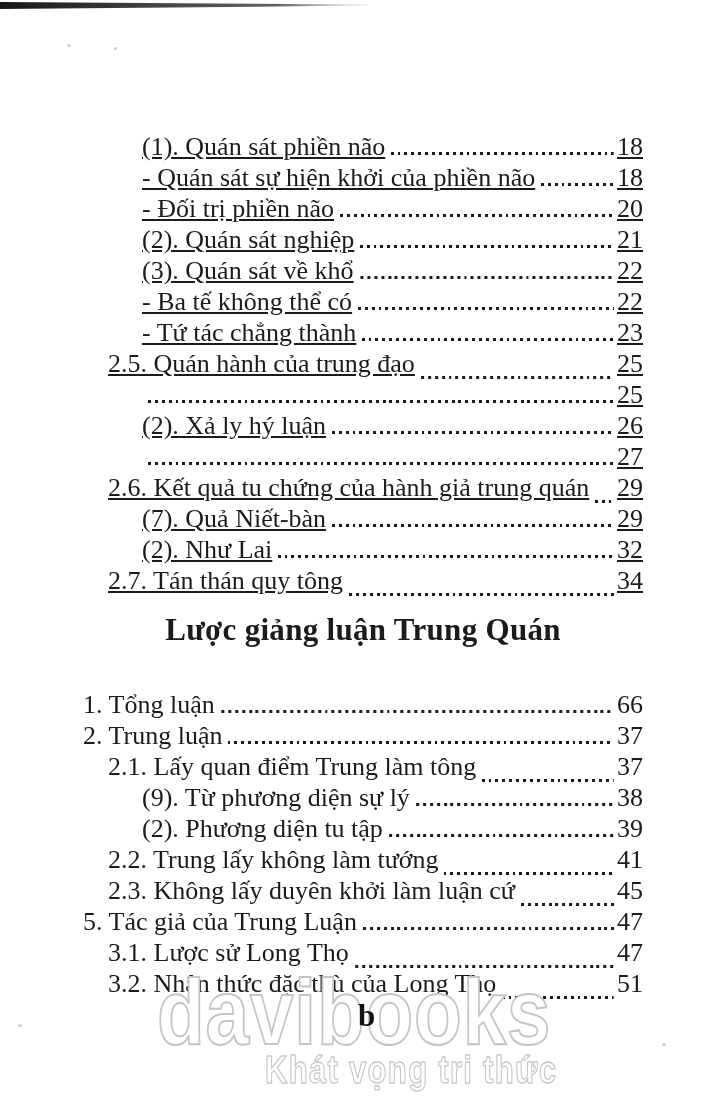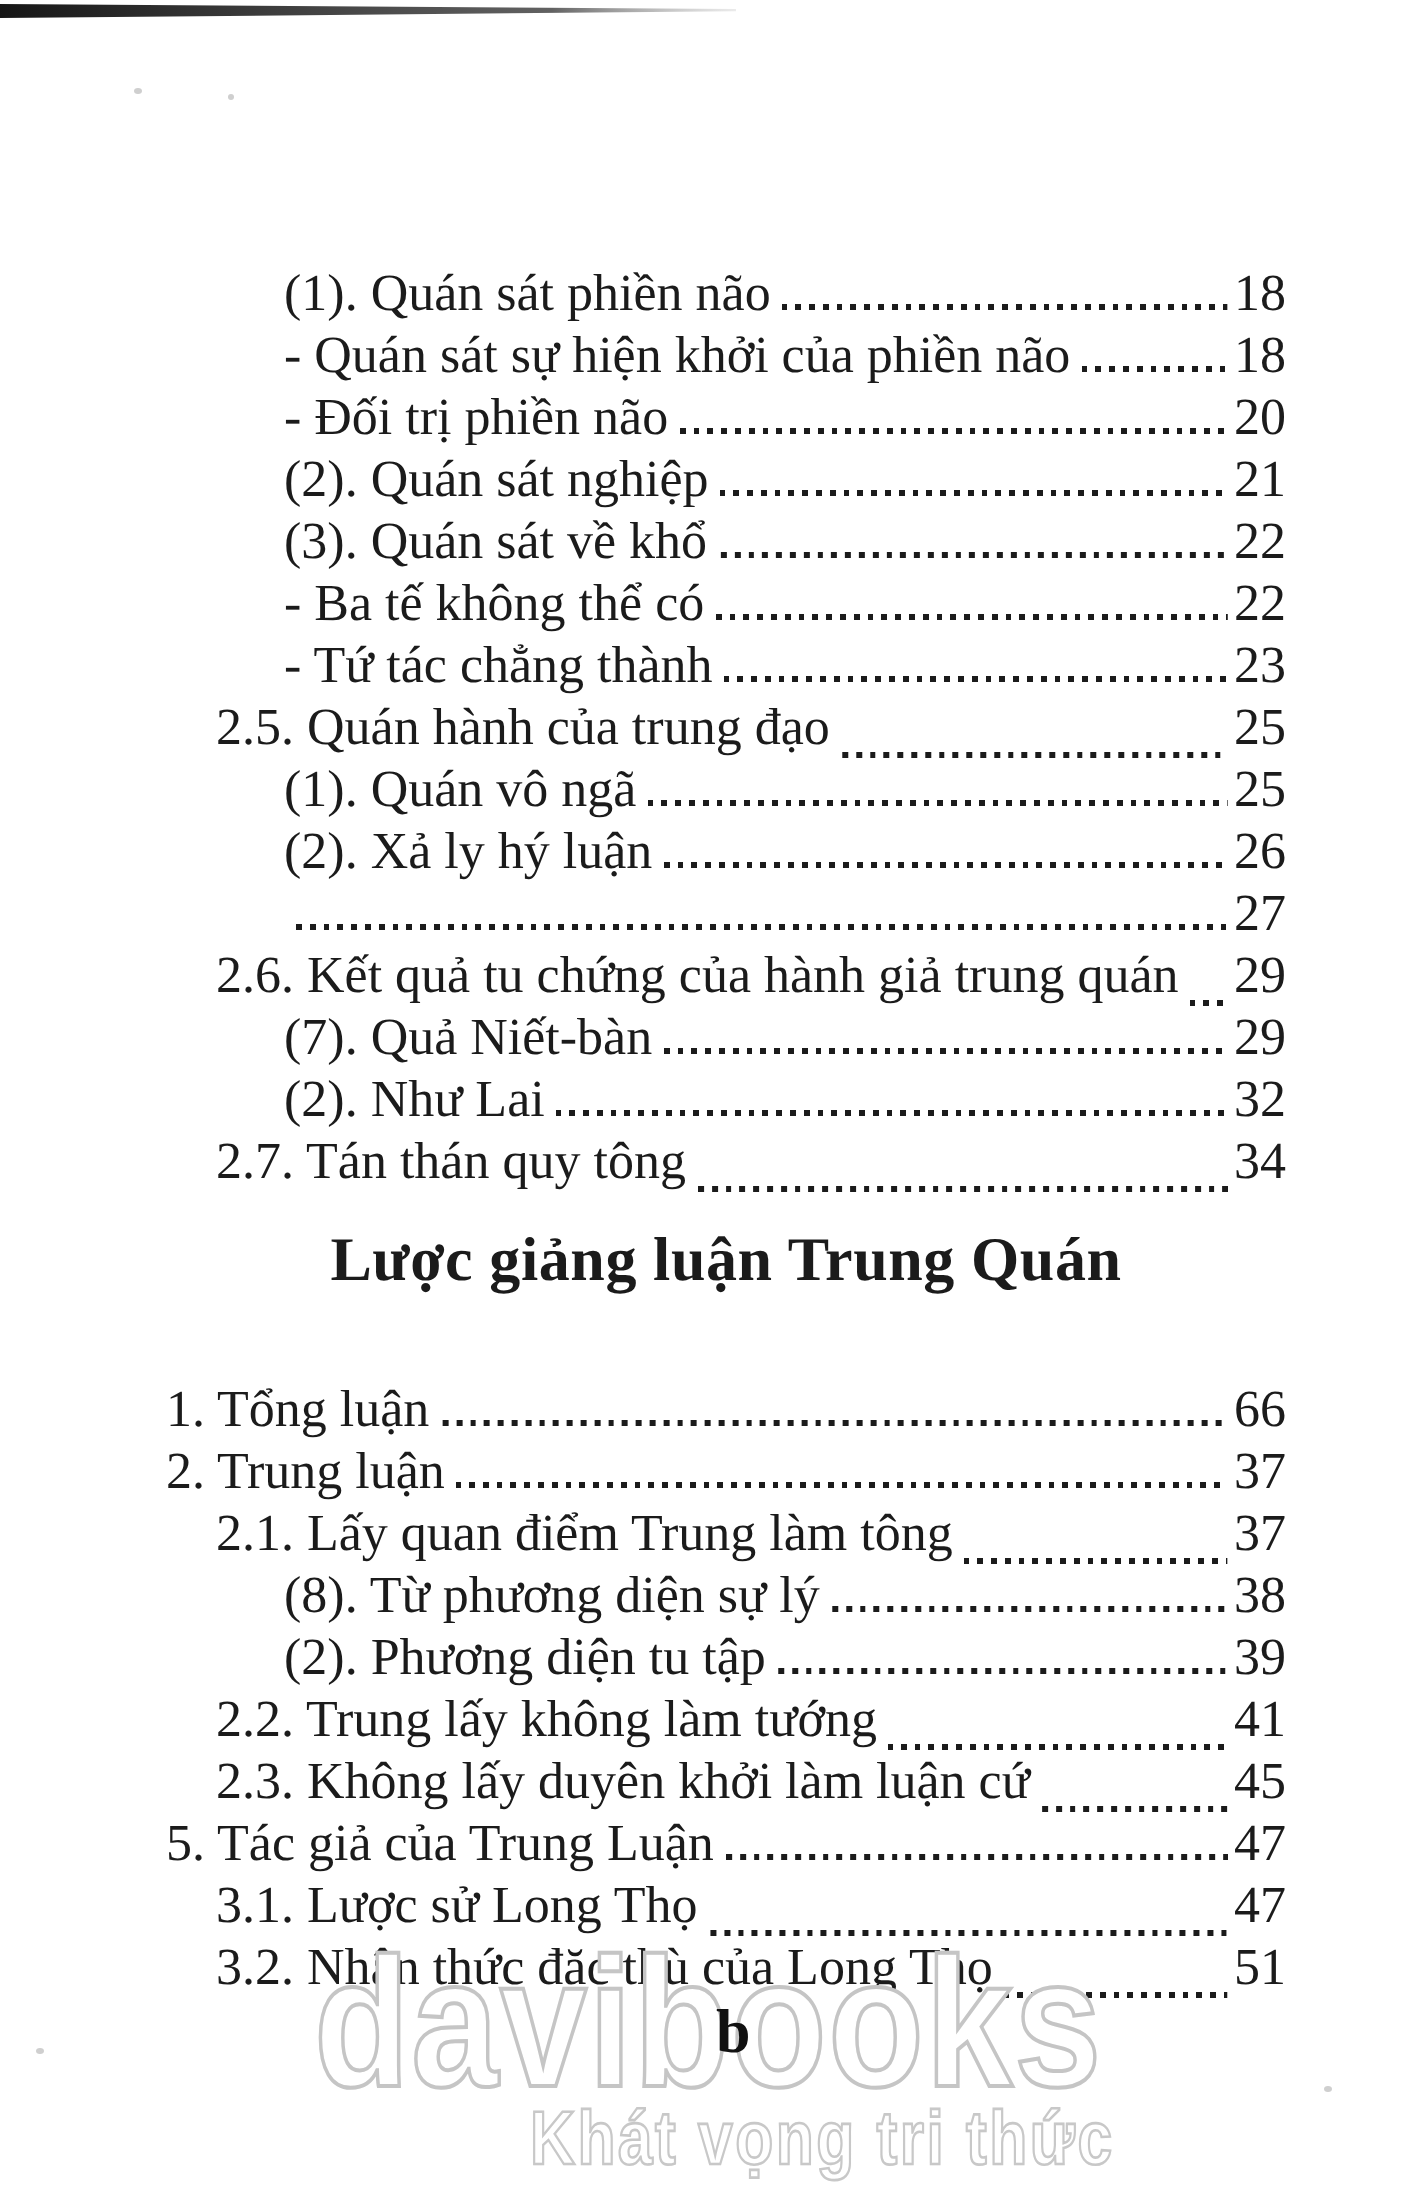--- a/index.html
+++ b/index.html
@@ -16,21 +16,21 @@
 
   
   .speck { position:absolute; background:#cfcfcf; border-radius:50%; }
 
   
   .toc {
     position:absolute;
     left:83px;
     width:560px;
   }
-  #section1 { top:131px; }
+  #section1 { top:131px;text-decoration:underline; }
   #section2 { top:673px;margin-top:16px; }
 
   .row {
     display:flex;
     align-items:baseline;
     height:31px;
     line-height:31px;
     font-size:26px;
     white-space:nowrap;
   }
@@ -152,21 +152,20 @@
       <span class="lbl">- Tứ tác chẳng thành</span>
       <span class="dots"></span>
       <span class="pg">23</span>
     </div>
     <div class="row lvl1">
       <span class="lbl">2.5. Quán hành của trung đạo</span>
       <span class="dots"></span>
       <span class="pg">25</span>
     </div>
     <div class="row lvl2">
-      <span class="lbl">(1). Quán vô ngã</span>
       <span class="dots"></span>
       <span class="pg">25</span>
     </div>
     <div class="row lvl2">
       <span class="lbl">(2). Xả ly hý luận</span>
       <span class="dots"></span>
       <span class="pg">26</span>
     </div>
     <div class="row lvl2">
       <span class="dots"></span>
@@ -206,21 +205,21 @@
       <span class="lbl">2. Trung luận</span>
       <span class="dots"></span>
       <span class="pg">37</span>
     </div>
     <div class="row lvl1">
       <span class="lbl">2.1. Lấy quan điểm Trung làm tông</span>
       <span class="dots"></span>
       <span class="pg">37</span>
     </div>
     <div class="row lvl2">
-      <span class="lbl">(8). Từ phương diện sự lý</span>
+      <span class="lbl">(9). Từ phương diện sự lý</span>
       <span class="dots"></span>
       <span class="pg">38</span>
     </div>
     <div class="row lvl2">
       <span class="lbl">(2). Phương diện tu tập</span>
       <span class="dots"></span>
       <span class="pg">39</span>
     </div>
     <div class="row lvl1">
       <span class="lbl">2.2. Trung lấy không làm tướng</span>

